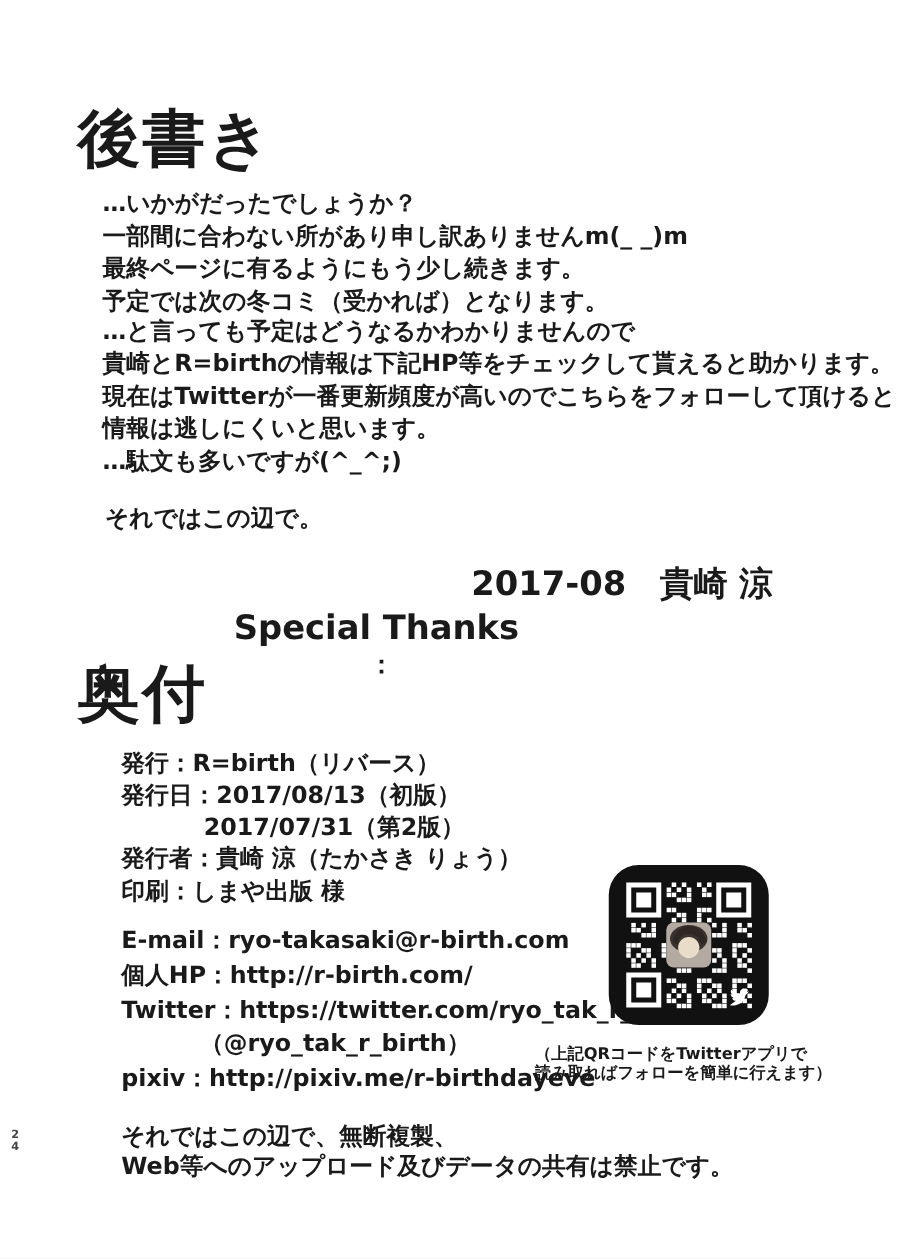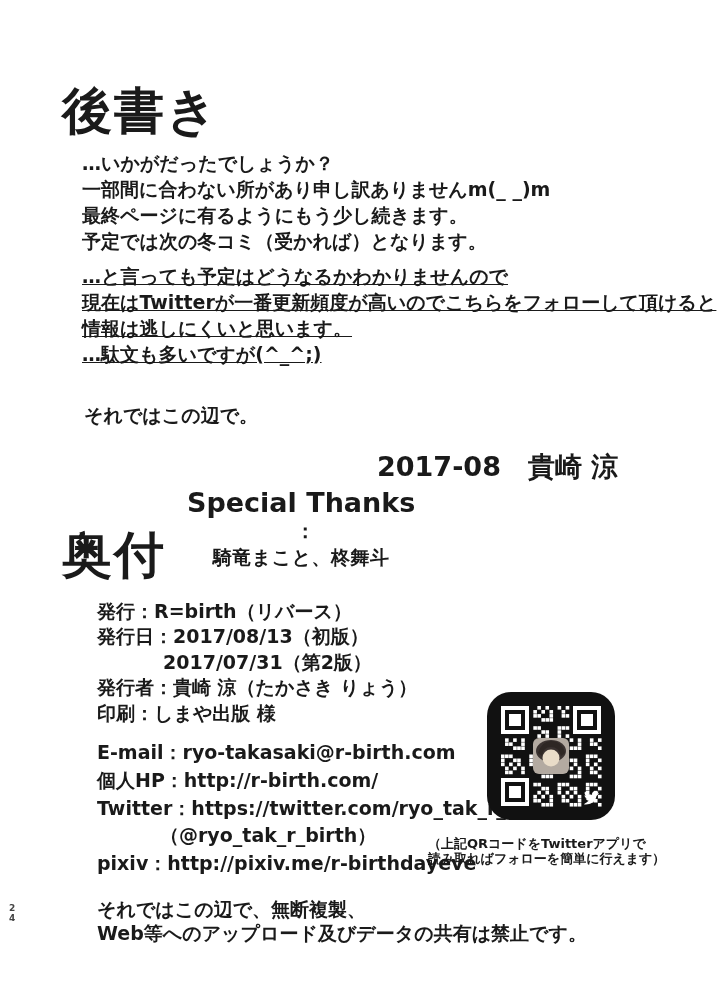--- a/index.html
+++ b/index.html
@@ -46,35 +46,35 @@
 
   <div class="abs big-title" style="left:62px;top:84px;">後書き</div>
 
   <div class="abs body-text" style="left:82px;top:150px;">
     <div class="body-line">…いかがだったでしょうか？</div>
     <div class="body-line">一部間に合わない所があり申し訳ありませんm(_ _)m</div>
     <div class="body-line">最終ページに有るようにもう少し続きます。</div>
     <div class="body-line">予定では次の冬コミ（受かれば）となります。</div>
   </div>
 
-  <div class="abs body-text" style="left:82px;top:263px;text-decoration:underline;">
+  <div class="abs body-text" style="left:82px;top:252px;">
     <div class="body-line">…と言っても予定はどうなるかわかりませんので</div>
+    <div class="body-line">貴崎とR=birthの情報は下記HP等をチェックして貰えると助かります。</div>
     <div class="body-line">現在はTwitterが一番更新頻度が高いのでこちらをフォローして頂けると</div>
     <div class="body-line">情報は逃しにくいと思います。</div>
     <div class="body-line">…駄文も多いですが(^_^;)</div>
   </div>
 
   <div class="abs body-text" style="left:84px;top:402px;">それではこの辺で。</div>
 
   <div class="abs signature" style="left:377px;top:449px;">2017-08　貴崎 涼</div>
 
   <div class="abs thanks-row" style="left:187px;top:487px;flex-direction:column;">
     <span class="thanks-label">Special Thanks</span>
     <span class="thanks-colon">：</span>
-    <span class="thanks-names">騎竜まこと、柊舞斗</span>
   </div>
 
   <div class="abs big-title" style="left:62px;top:528px;">奥付</div>
 
   <div class="abs body-text pub-block" style="left:97px;top:599px;">
     <div class="body-line">発行：R=birth（リバース）</div>
     <div class="body-line">発行日：2017/08/13（初版）</div>
     <div class="body-line indent-pub">2017/07/31（第2版）</div>
     <div class="body-line">発行者：貴崎 涼（たかさき りょう）</div>
     <div class="body-line">印刷：しまや出版 様</div>

